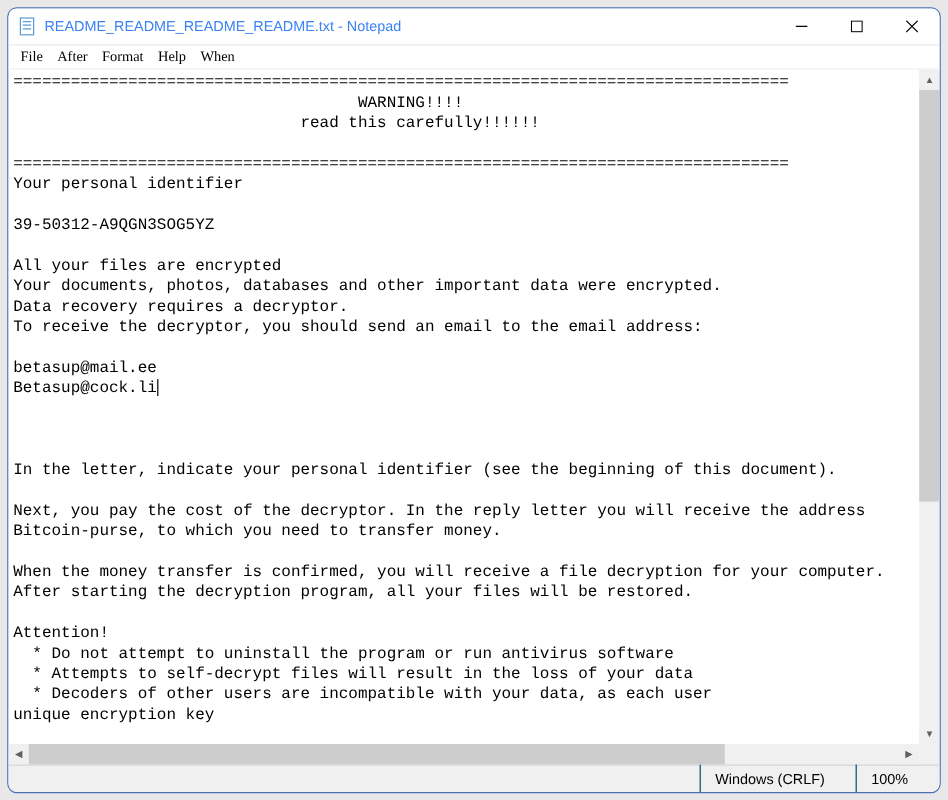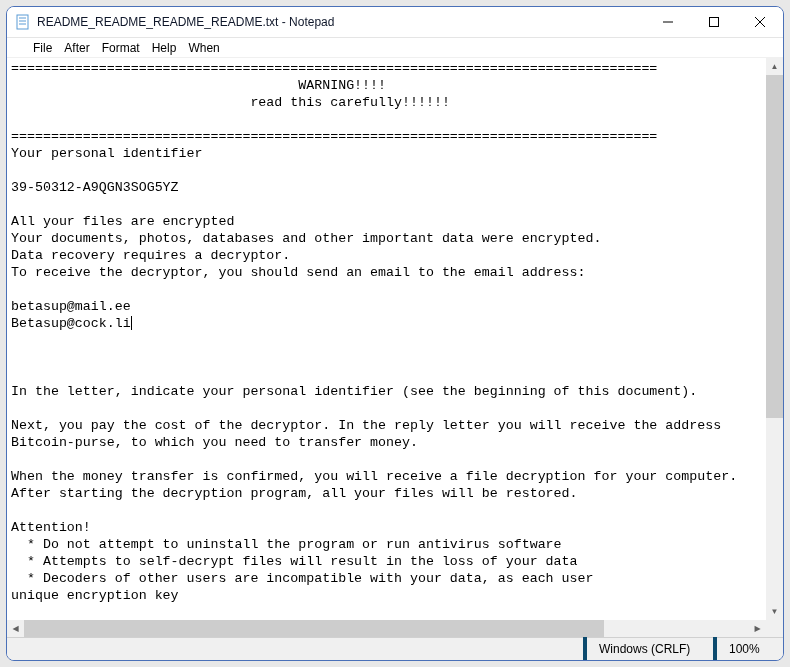--- a/index.html
+++ b/index.html
@@ -35,21 +35,21 @@
       width: 16px;
       height: 16px;
       margin-left: 8px;
       margin-right: 6px;
       display: inline-flex;
       align-items: center;
       justify-content: center;
     }
     .title-text {
       font-size: 12px;
-      color: #0f172a;
+      color: #3b82f6;
       flex: 1;
     }
     .window-btns {
       display: flex;
       height: 100%;
     }
     .win-btn {
       width: 46px;
       height: 100%;
       display: flex;
@@ -57,22 +57,23 @@
       justify-content: center;
       font-size: 10px;
       background: transparent;
       border: none;
     }
     .menubar {
       height: 20px;
       background: #fff;
       display: flex;
       align-items: center;
-      padding: 0 20px;
+      padding: 0 4px;
       border-bottom: 1px solid #f0f0f0;
+      font-family: Liberation Serif, serif;
     }
     .menu-item {
       padding: 1px 6px;
       font-size: 12px;
       color: #000;
       cursor: default;
     }
     .content-wrap {
       flex: 1;
       position: relative;
@@ -132,21 +133,21 @@
       height: 23px;
       background: #f0f0f0;
       border-top: 1px solid #d0d0d0;
       display: flex;
       align-items: center;
       font-size: 12px;
       color: #000;
     }
     .status-cell {
       padding: 12px 12px;
-      border-left: 4px solid #0c4a6e;
+      border-left: 1px solid #0c4a6e;
       height: 100%;
       display: flex;
       align-items: center;
     }
     .status-spacer { flex: 1; }
     .cursor-caret {
       display: inline-block;
       width: 1px; height: 14px;
       background: #000;
       vertical-align: middle;

